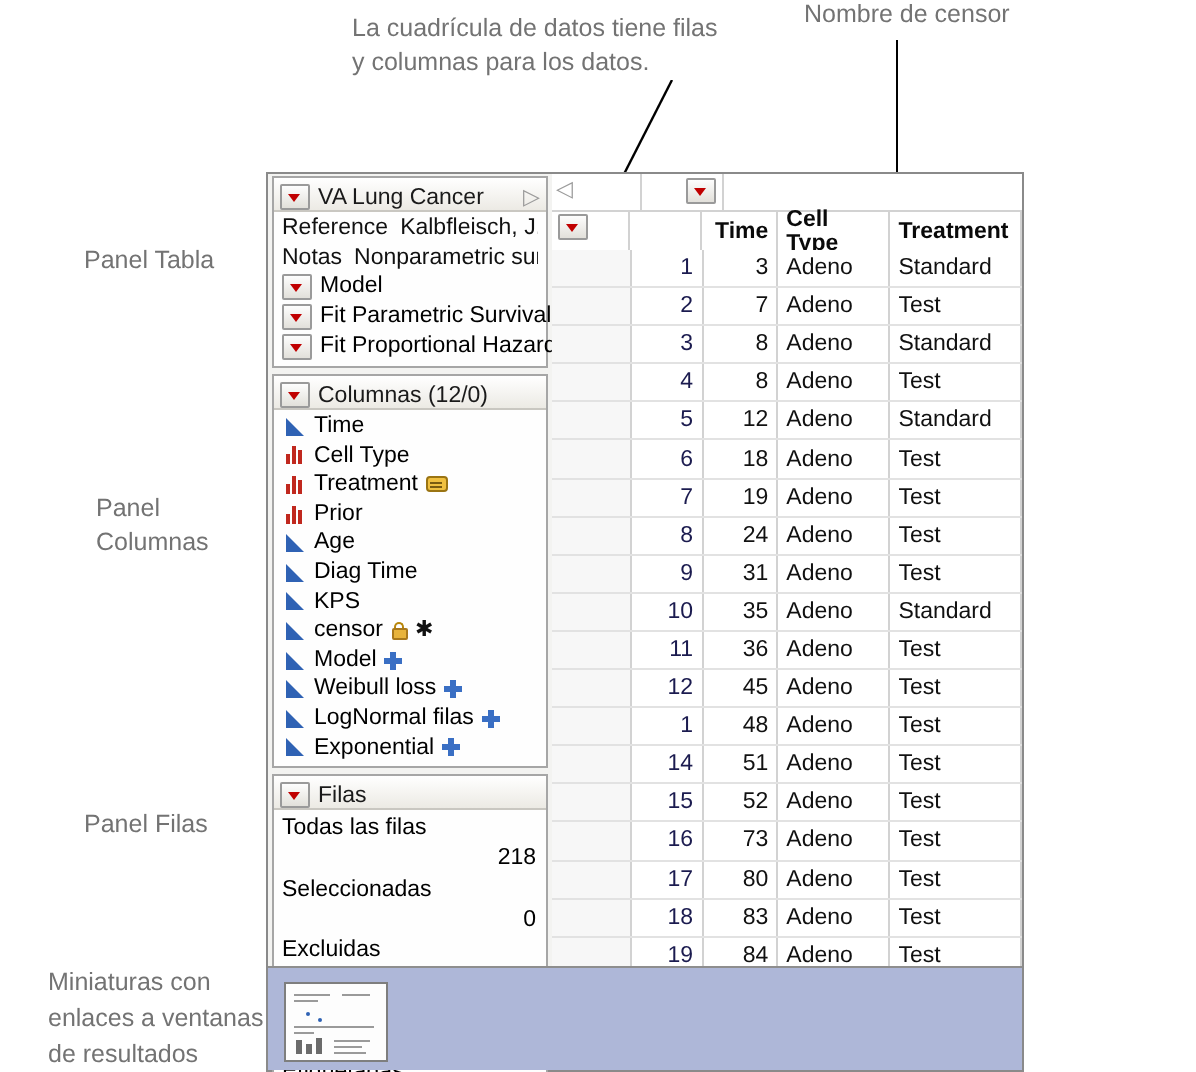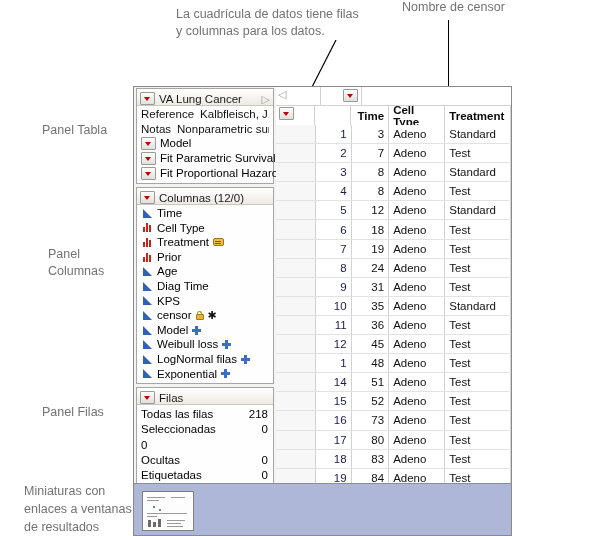--- a/index.html
+++ b/index.html
@@ -75,21 +75,21 @@
   .ico-lock:after{content:"";position:absolute;left:0;top:3.5px;width:8px;height:5.5px;
     background:#e8b33a;border:1px solid #a9781a;box-sizing:border-box;border-radius:1px;}
   .ico-star{font-size:11px;line-height:9px;color:#111;flex:0 0 auto;}
   .ico-note{width:11px;height:9px;flex:0 0 auto;position:relative;}
   .ico-note:before{content:"";position:absolute;left:0;top:0;width:11px;height:8px;
     background:#f0c040;border:1px solid #9a7413;box-sizing:border-box;border-radius:2px;}
   .ico-note:after{content:"";position:absolute;left:2px;top:3px;width:6px;height:1px;background:#7a5b10;
     box-shadow:0 2px 0 #7a5b10;}
 
   
-  .row-item{display:flex;padding:0 5px 0 4px;line-height:15.2px;font-size:11.5px;}
+  .row-item{display:flex;padding:0 5px 0 4px;line-height:15.2px;font-size:11.5px;flex-direction:column;}
   .row-item .rk{flex:1;white-space:nowrap;}
   .row-item .rv{text-align:right;}
 
   
   #grid{position:absolute;left:0;top:0;right:0;bottom:0;background:#fff;}
   #grid-top{display:flex;height:18px;border-bottom:1px solid #d2d2d2;background:#fff;position:relative;}
   #gt-a{width:44px;border-right:1px solid #d2d2d2;position:relative;}
   #gt-a .chev-l{position:absolute;left:2px;top:1px;color:#9b9b9b;font-size:11px;}
   #gt-b{width:40px;border-right:1px solid #d2d2d2;position:relative;}
   #gt-b .redbtn{position:absolute;right:3px;top:2px;}
@@ -274,20 +274,21 @@
       <div style="padding:2px 0 2px 0;">
         <div class="row-item">
           <span class="rk">Todas las filas</span>
           <span class="rv">218</span>
         </div>
         <div class="row-item">
           <span class="rk">Seleccionadas</span>
           <span class="rv">0</span>
         </div>
         <div class="row-item">
+          <span class="rk">Excluidas</span>
           <span class="rv">0</span>
         </div>
         <div class="row-item">
           <span class="rk">Ocultas</span>
           <span class="rv">0</span>
         </div>
         <div class="row-item">
           <span class="rk">Etiquetadas</span>
           <span class="rv">0</span>
         </div>

